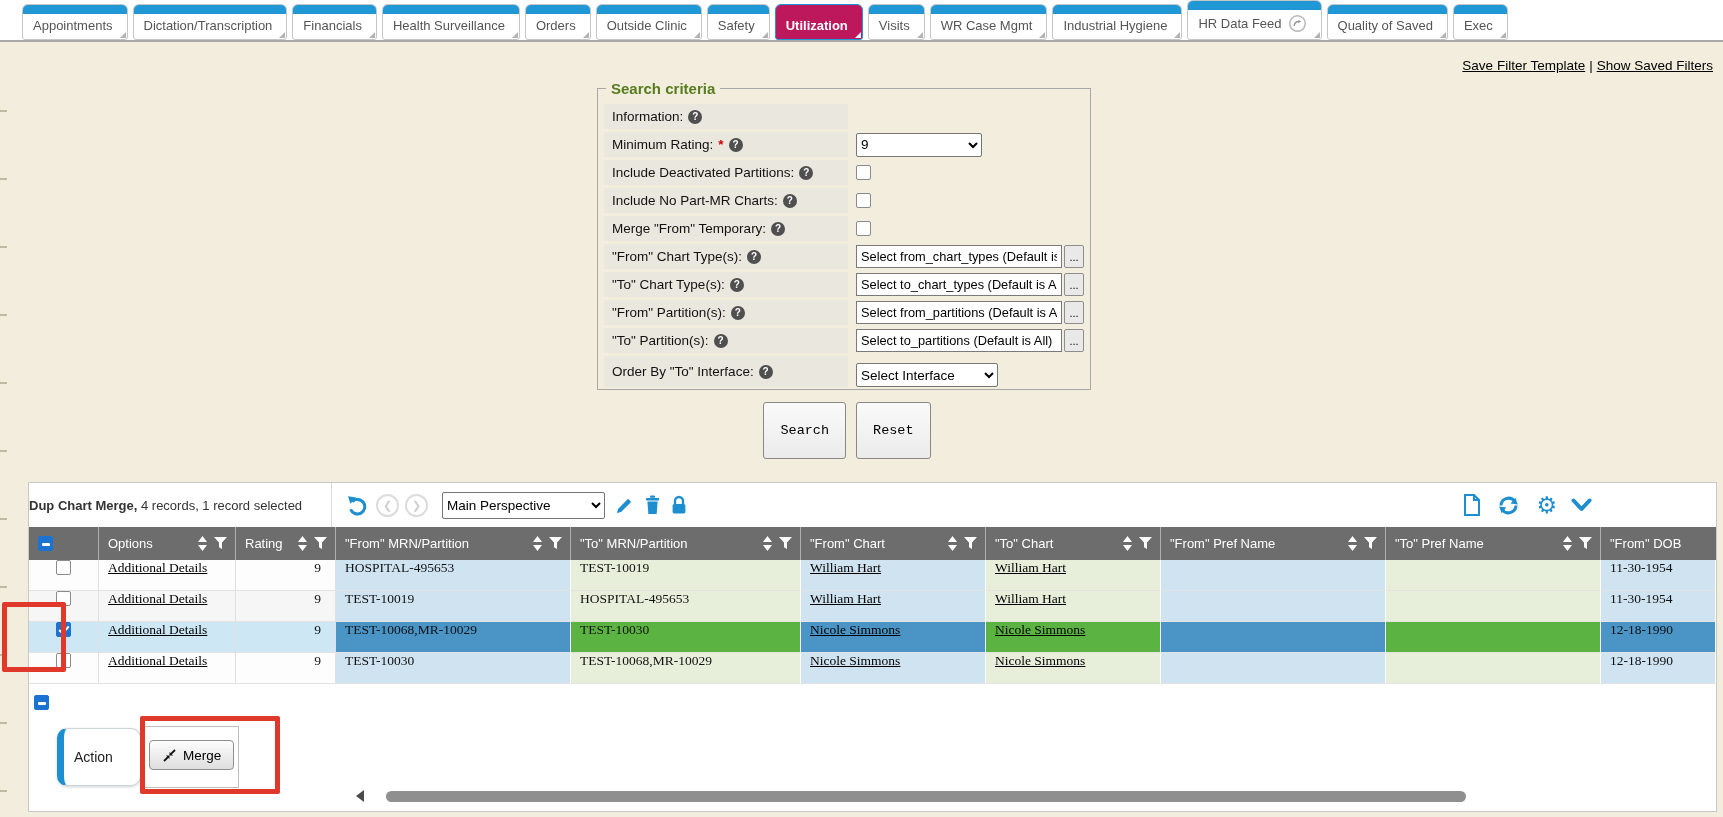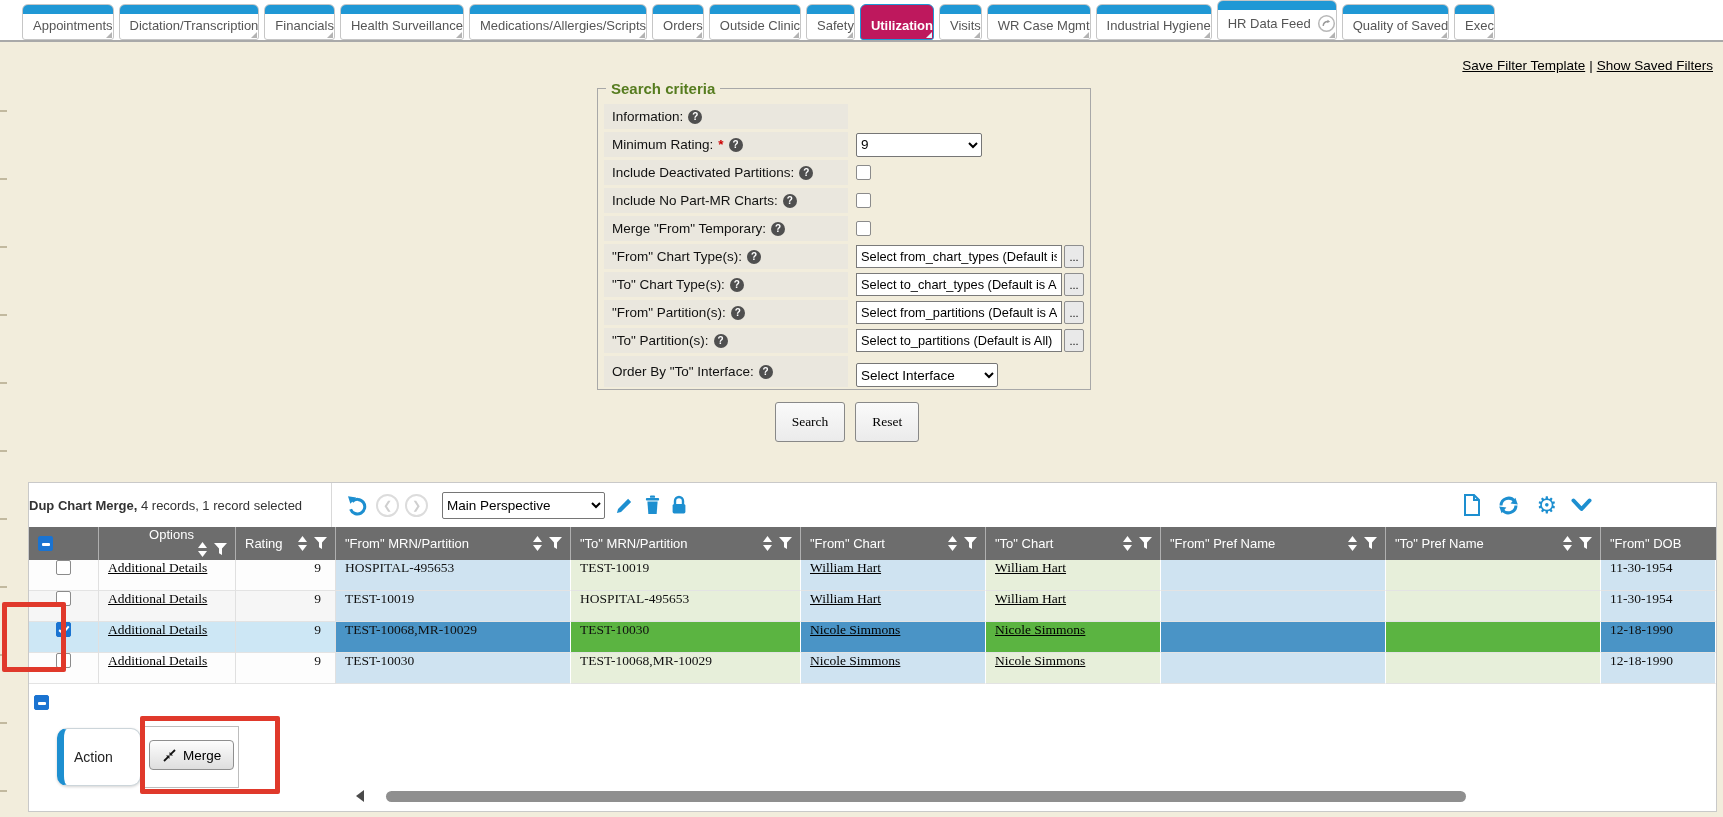--- a/index.html
+++ b/index.html
@@ -15,21 +15,21 @@
   .tabbar {
     position:absolute; left:0; top:0; width:1723px; height:42px;
     background:#fff; border-bottom:2px solid #a9a9a9;
     display:flex; align-items:flex-end; gap:5px; padding:3px 0 0 22px;
     overflow:hidden; white-space:nowrap;
   }
   .tab {
     position:relative; flex:0 0 auto;
     border:1px solid #c6c6c6; border-radius:6px 6px 3px 3px;
     background:linear-gradient(#2098d5 0 9px, #fff 9px);
-    color:#555; font-size:13px; padding:13px 0 6px 10px;
+    color:#555; font-size:13px; padding:13px 14px 6px 10px;
     cursor:pointer; margin-bottom:0;
   }
   .tab::after{ content:""; position:absolute; right:1px; bottom:1px;
     border-left:6px solid transparent; border-bottom:6px solid #b3b3b3; }
   .tab.active { background:#be185d; color:#fff; font-weight:bold; border-color:#2098d5; }
   .tab.active::after{ border-bottom-color:#e9f5fc; }
   .tab .tab-inner{ display:inline-flex; align-items:center; gap:6px; }
   
   .gutter{ position:absolute; left:0; top:44px; width:7px; height:770px;
     background:repeating-linear-gradient(#f2eddc 0 66px, #c2b99f 66px 68px); }
@@ -69,42 +69,42 @@
        background:#fff; border-radius:2px; }
   .sel-rating{ width:126px; }
   .sel-interface{ width:142px;margin-top:7px; }
   input.picker{ width:206px; height:23px; border:1px solid #7a7a7a; font-size:12.8px;
        padding:1px 4px; font-family:inherit; background:#fff; }
   button.dots{ width:20px; height:23px; margin-left:2px; font-size:11px;
        background:#e9e9e9; border:1px solid #8e8e8e; border-radius:2px; cursor:pointer; }
   .form-buttons{ position:absolute; left:597px; top:402px; width:500px;
        display:flex; justify-content:center; gap:10px; }
   .form-buttons button{
-       font-family:Liberation Serif, serif; font-size:13.5px; padding:11px 16px;
+       font-family:Liberation Mono, monospace; font-size:13.5px; padding:20px 16px;
        background:linear-gradient(#fafafa,#ebebeb); border:1px solid #888; border-radius:3px; cursor:pointer; }
   
   .gpanel{ position:absolute; left:28px; top:482px; width:1689px; height:330px;
        background:#fff; border:1px solid #c9c9c9; }
   .gtoolbar{ height:44px; display:flex; align-items:center; }
   .gtitle{ width:302px; padding-left:0; font-size:13px; color:#333; flex:0 0 auto; }
   .vdiv{ width:1px; align-self:stretch; background:#d9d9d9; margin-right:14px; flex:0 0 auto; }
   .tbi{ display:inline-flex; align-items:center; justify-content:center; cursor:pointer; flex:0 0 auto; }
   .navcircle{ width:23px; height:23px; border-radius:50%; border:2px solid #dcdcdc;
        color:#cfcfcf; font-size:11px; display:inline-flex; align-items:center; justify-content:center;
        margin-left:6px; flex:0 0 auto; }
   .sel-perspective{ width:163px; height:27px; margin:0 10px 0 14px; }
   .gear-glyph{ font-family:"DejaVu Sans", sans-serif; font-size:23px; color:#1d8fd0; line-height:1; }
   .spacer{ flex:1; }
   
   .ghead{ display:flex; height:33px; background:#6d6d6d; color:#fff; font-size:13px; }
   .hcell{ display:flex; align-items:center; padding-left:9px;
        border-right:1px solid rgba(255,255,255,0.45); cursor:pointer; }
   .hcell .hicons{ display:flex; align-items:center; gap:6px; margin-left:auto; margin-right:8px; }
   .c0{ width:70px; justify-content:flex-start; }
-  .c1{ width:137px;flex-direction:column; } .c2{ width:100px; } .c3{ width:235px; } .c4{ width:230px; }
+  .c1{ width:137px; } .c2{ width:100px; } .c3{ width:235px; } .c4{ width:230px; }
   .c5{ width:185px; } .c6{ width:175px; } .c7{ width:225px; } .c8{ width:215px; }
   .c9{ flex:1; border-right:none; }
   
   .grow{ display:flex; height:31px; font-size:13.5px; background:#fdfdfd; }
   .grow.alt{ background:#f6f6f6; }
   .gcell{ display:flex; align-items:flex-start; padding-left:9px;
        border-right:1px solid #e0e0e0; border-bottom:1px solid #e3e3e3; overflow:hidden; white-space:nowrap;font-family:Liberation Serif, serif; }
   .gcell.right{ justify-content:flex-end; padding-right:14px; }
   .gcell.center{ justify-content:center; padding-left:0; }
   .from-col{ background:#cfe3f1; border-right-color:#fff; }
@@ -149,23 +149,20 @@
   <div class="tab"><span class="tab-inner">
         <span>Dictation/Transcription</span>
       </span></div>
   <div class="tab"><span class="tab-inner">
         <span>Financials</span>
       </span></div>
   <div class="tab"><span class="tab-inner">
         <span>Health Surveillance</span>
       </span></div>
   <div class="tab"><span class="tab-inner">
-        <span>Medications/Allergies/Scripts</span>
-      </span></div>
-  <div class="tab"><span class="tab-inner">
         <span>Orders</span>
       </span></div>
   <div class="tab"><span class="tab-inner">
         <span>Outside Clinic</span>
       </span></div>
   <div class="tab"><span class="tab-inner">
         <span>Safety</span>
       </span></div>
   <div class="tab active"><span class="tab-inner">
         <span>Utilization</span>

